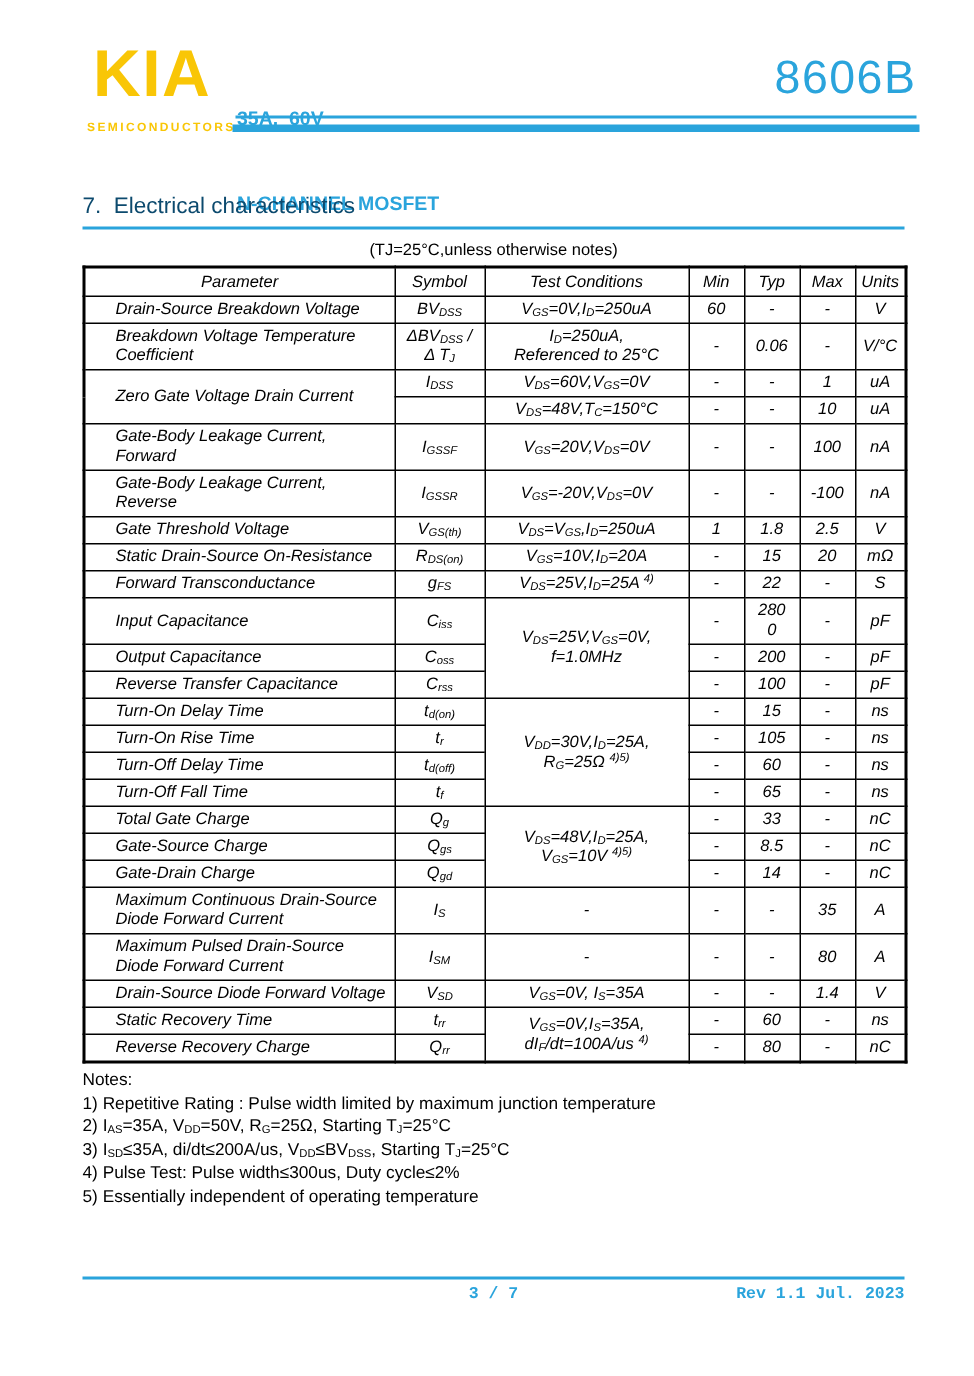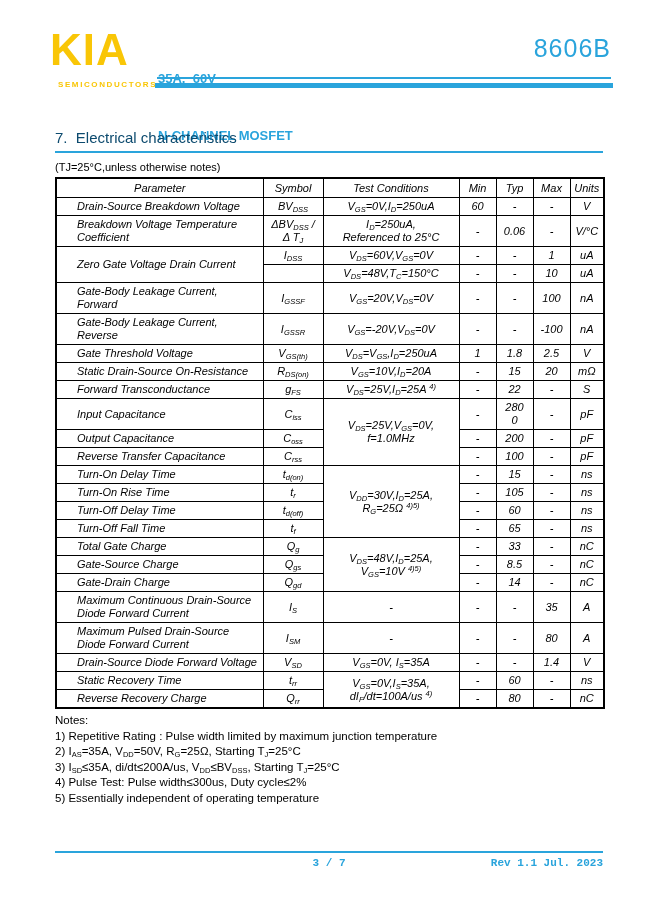--- a/index.html
+++ b/index.html
@@ -1,35 +1,35 @@
 <!DOCTYPE html>
 <html><head>
 <meta charset="utf-8">
 <style>
   html,body{margin:0;padding:0;}
   body{
     width:649px;height:917px;position:relative;background:#ffffff;
     font-family:"Liberation Sans", sans-serif;color:#000;overflow:hidden;
   }
   
-  .logo{position:absolute;left:50px;top:26px;font-size:44px;font-weight:bold;
+  .logo{position:absolute;left:62px;top:26px;font-size:44px;font-weight:bold;
         color:#F9C606;line-height:48px;letter-spacing:1px;}
   .logo-sub{position:absolute;left:58px;top:80px;font-size:8px;font-weight:bold;
         color:#F9C606;letter-spacing:1.6px;}
   .subtitle{position:absolute;left:158px;top:31px;color:#2AA4DC;font-weight:bold;
         font-size:13px;line-height:19px;white-space:pre;}
   .part-number{position:absolute;right:38px;top:34px;color:#2AA4DC;
-        font-size:25px;letter-spacing:1px;}
+        font-size:31px;letter-spacing:1px;}
   .rule-thin{position:absolute;left:157px;top:77px;width:454px;height:2px;background:#2AA4DC;}
   .rule-thick{position:absolute;left:155px;top:83px;width:458px;height:5px;background:#2AA4DC;}
   
   .content{position:absolute;left:55px;top:129px;width:548px;}
   .section-title{color:#0c4a6e;font-size:15px;font-weight:normal;white-space:pre;}
   .section-rule{margin-top:5px;height:2px;background:#2AA4DC;}
-  .cond-note{text-align:left;font-size:11px;margin-top:8px;margin-bottom:4px;}
+  .cond-note{text-align:center;font-size:11px;margin-top:8px;margin-bottom:4px;}
   table{border-collapse:collapse;width:548px;table-layout:fixed;border:2px solid #000;font-style:italic;}
   th,td{border:1px solid #000;font-size:11px;font-weight:normal;
         padding:2px 2px;text-align:center;vertical-align:middle;line-height:13px;
         overflow:hidden;}
   th{height:14px;}
   td.param{text-align:left;padding-left:20px;}
   sub{font-size:7.5px;line-height:0;vertical-align:-1.5px;}
   sup{font-size:7.5px;line-height:0;vertical-align:4px;}
   
   .notes{margin-top:4px;font-size:11.5px;line-height:15.5px;}

